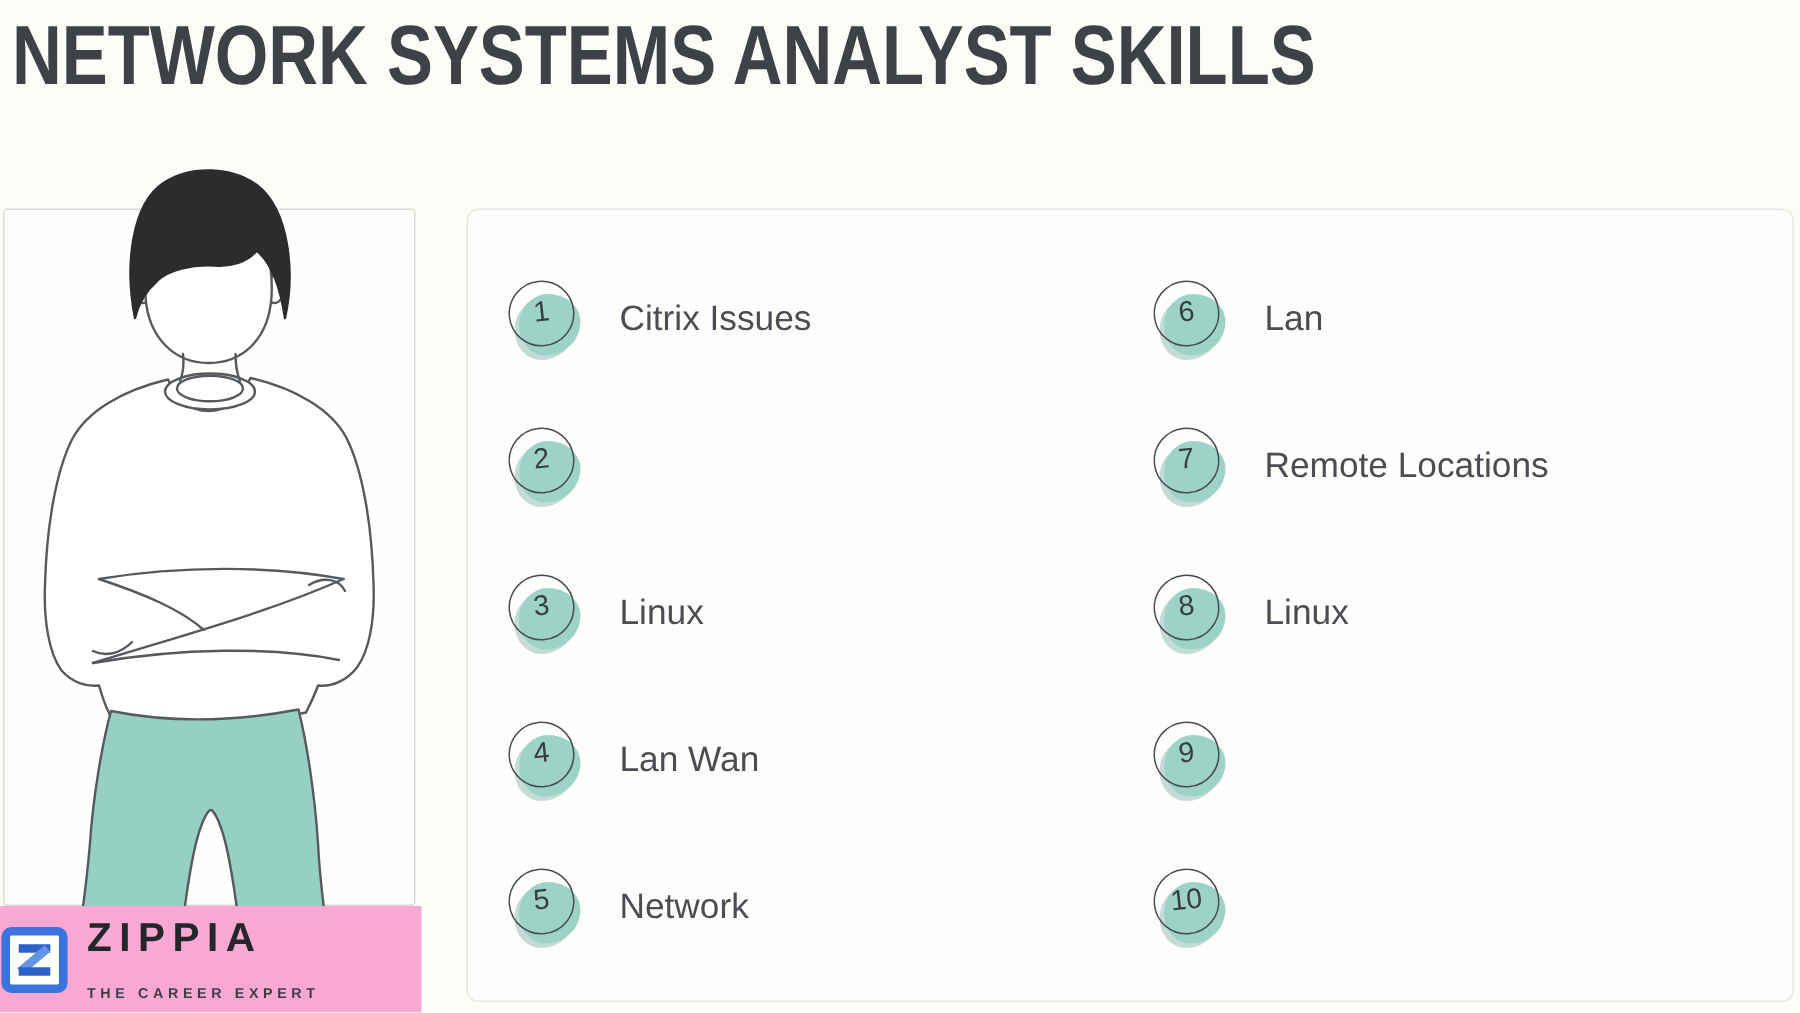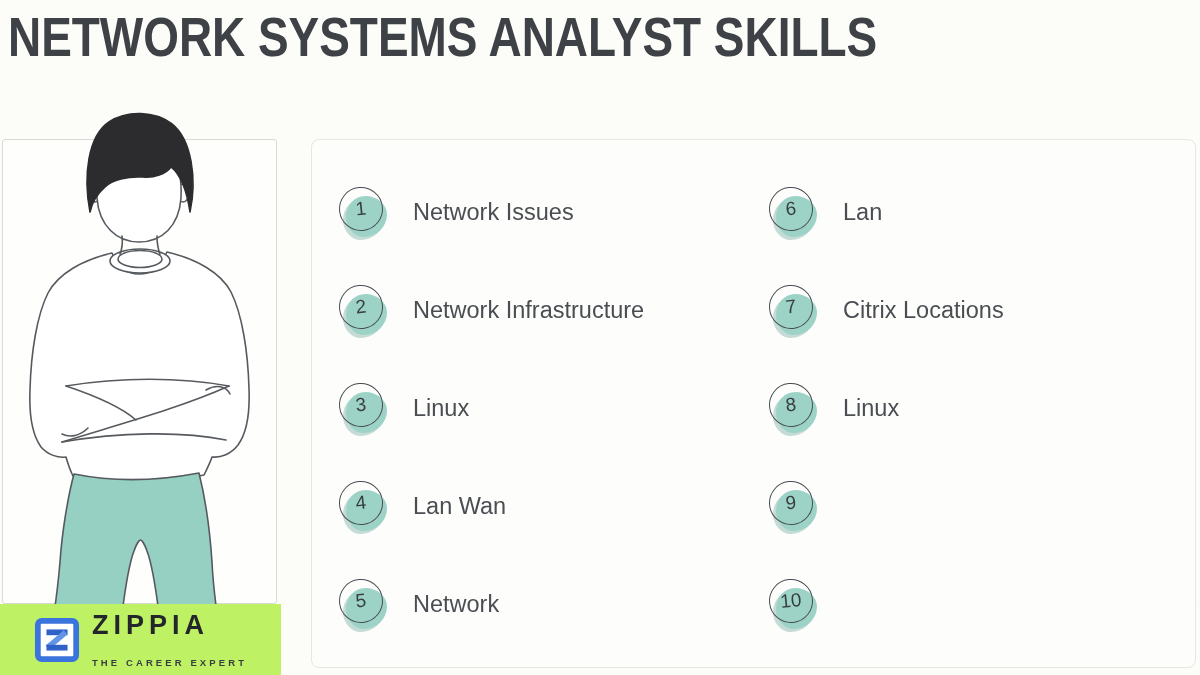--- a/index.html
+++ b/index.html
@@ -42,25 +42,25 @@
     position: absolute;
     left: 0px; top: 90px;
     width: 281px; height: 585px;
     z-index: 2;
   }
   
   .logo-strip {
     position: absolute;
     left: 0; top: 604px;
     width: 281px; height: 71px;
-    background: #bef264;
+    background: #f9a8d4;
     z-index: 3;
     display: flex;
     align-items: center;
-    justify-content: center;
+    justify-content: flex-start;
     gap: 12px;
   }
   .z-icon { width: 46px; height: 46px; flex: 0 0 auto; }
   .brand-block { display: flex; flex-direction: column; }
   .brand-name {
     font-size: 27px;
     font-weight: 600;
     letter-spacing: 5px;
     color: #23262a;
     line-height: 1.05;
@@ -219,28 +219,27 @@
   </div>
 </div>
 
 <div class="skills-card">
 
   <div class="skill c1 r1">
     <div class="badge">
       <span class="blob"></span>
       <span class="ring">1</span>
     </div>
-    <div class="label">Network Issues</div>
+    <div class="label">Citrix Issues</div>
   </div>
   <div class="skill c1 r2">
     <div class="badge">
       <span class="blob"></span>
       <span class="ring">2</span>
     </div>
-    <div class="label">Network Infrastructure</div>
   </div>
   <div class="skill c1 r3">
     <div class="badge">
       <span class="blob"></span>
       <span class="ring">3</span>
     </div>
     <div class="label">Linux</div>
   </div>
   <div class="skill c1 r4">
     <div class="badge">
@@ -262,21 +261,21 @@
       <span class="blob"></span>
       <span class="ring">6</span>
     </div>
     <div class="label">Lan</div>
   </div>
   <div class="skill c2 r2">
     <div class="badge">
       <span class="blob"></span>
       <span class="ring">7</span>
     </div>
-    <div class="label">Citrix Locations</div>
+    <div class="label">Remote Locations</div>
   </div>
   <div class="skill c2 r3">
     <div class="badge">
       <span class="blob"></span>
       <span class="ring">8</span>
     </div>
     <div class="label">Linux</div>
   </div>
   <div class="skill c2 r4">
     <div class="badge">

